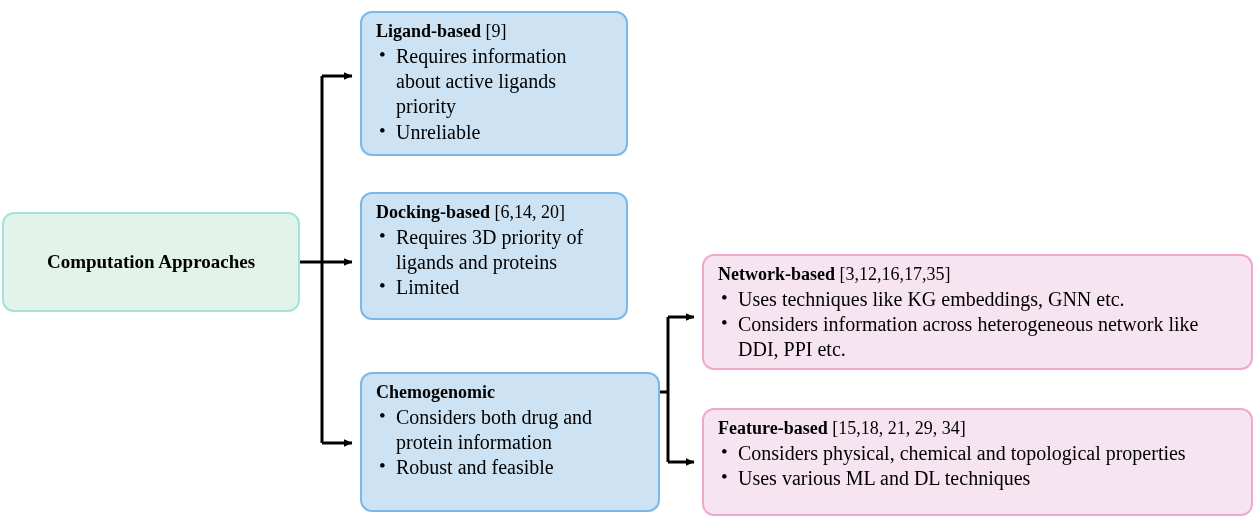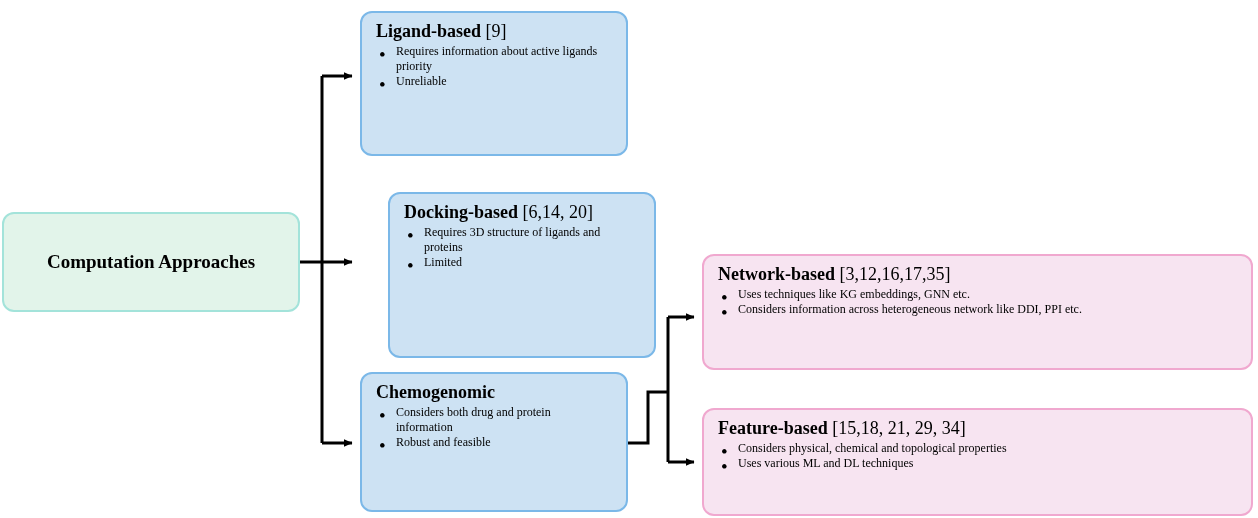--- a/index.html
+++ b/index.html
@@ -57,21 +57,21 @@
   .node-title .refs {
     font-weight: normal;
   }
   ul.bullets {
     list-style: none;
     margin: 0;
     padding: 0;
   }
   ul.bullets li {
     position: relative;
-    font-size: 12px;
+    font-size: 20px;
     line-height: 1.27;
     color: #000;
     padding-left: 20px;
     margin: 0 0 0 2px;
   }
   ul.bullets li::before {
     content: "\2022";
     position: absolute;
     left: 3px;
     top: -1px;
@@ -128,32 +128,32 @@
     <div class="node-title">
       <span class="strong">Ligand-based</span>
       <span class="refs">[9]</span>
     </div>
     <ul class="bullets">
       <li>Requires information about active ligands priority</li>
       <li>Unreliable</li>
     </ul>
   </div>
 
-  <div class="node blue" style="left:360px; top:192px; width:268px; height:166px;margin-left:28px;">
+  <div class="node blue" style="left:360px; top:192px; width:268px; height:128px;">
     <div class="node-title">
       <span class="strong">Docking-based</span>
       <span class="refs">[6,14, 20]</span>
     </div>
     <ul class="bullets">
-      <li>Requires 3D structure of ligands and proteins</li>
+      <li>Requires 3D priority of ligands and proteins</li>
       <li>Limited</li>
     </ul>
   </div>
 
-  <div class="node blue" style="left:360px; top:372px; width:268px; height:140px;">
+  <div class="node blue" style="left:360px; top:372px; width:300px; height:140px;">
     <div class="node-title">
       <span class="strong">Chemogenomic</span>
       <span class="refs"></span>
     </div>
     <ul class="bullets">
       <li>Considers both drug and protein information</li>
       <li>Robust and feasible</li>
     </ul>
   </div>
 

